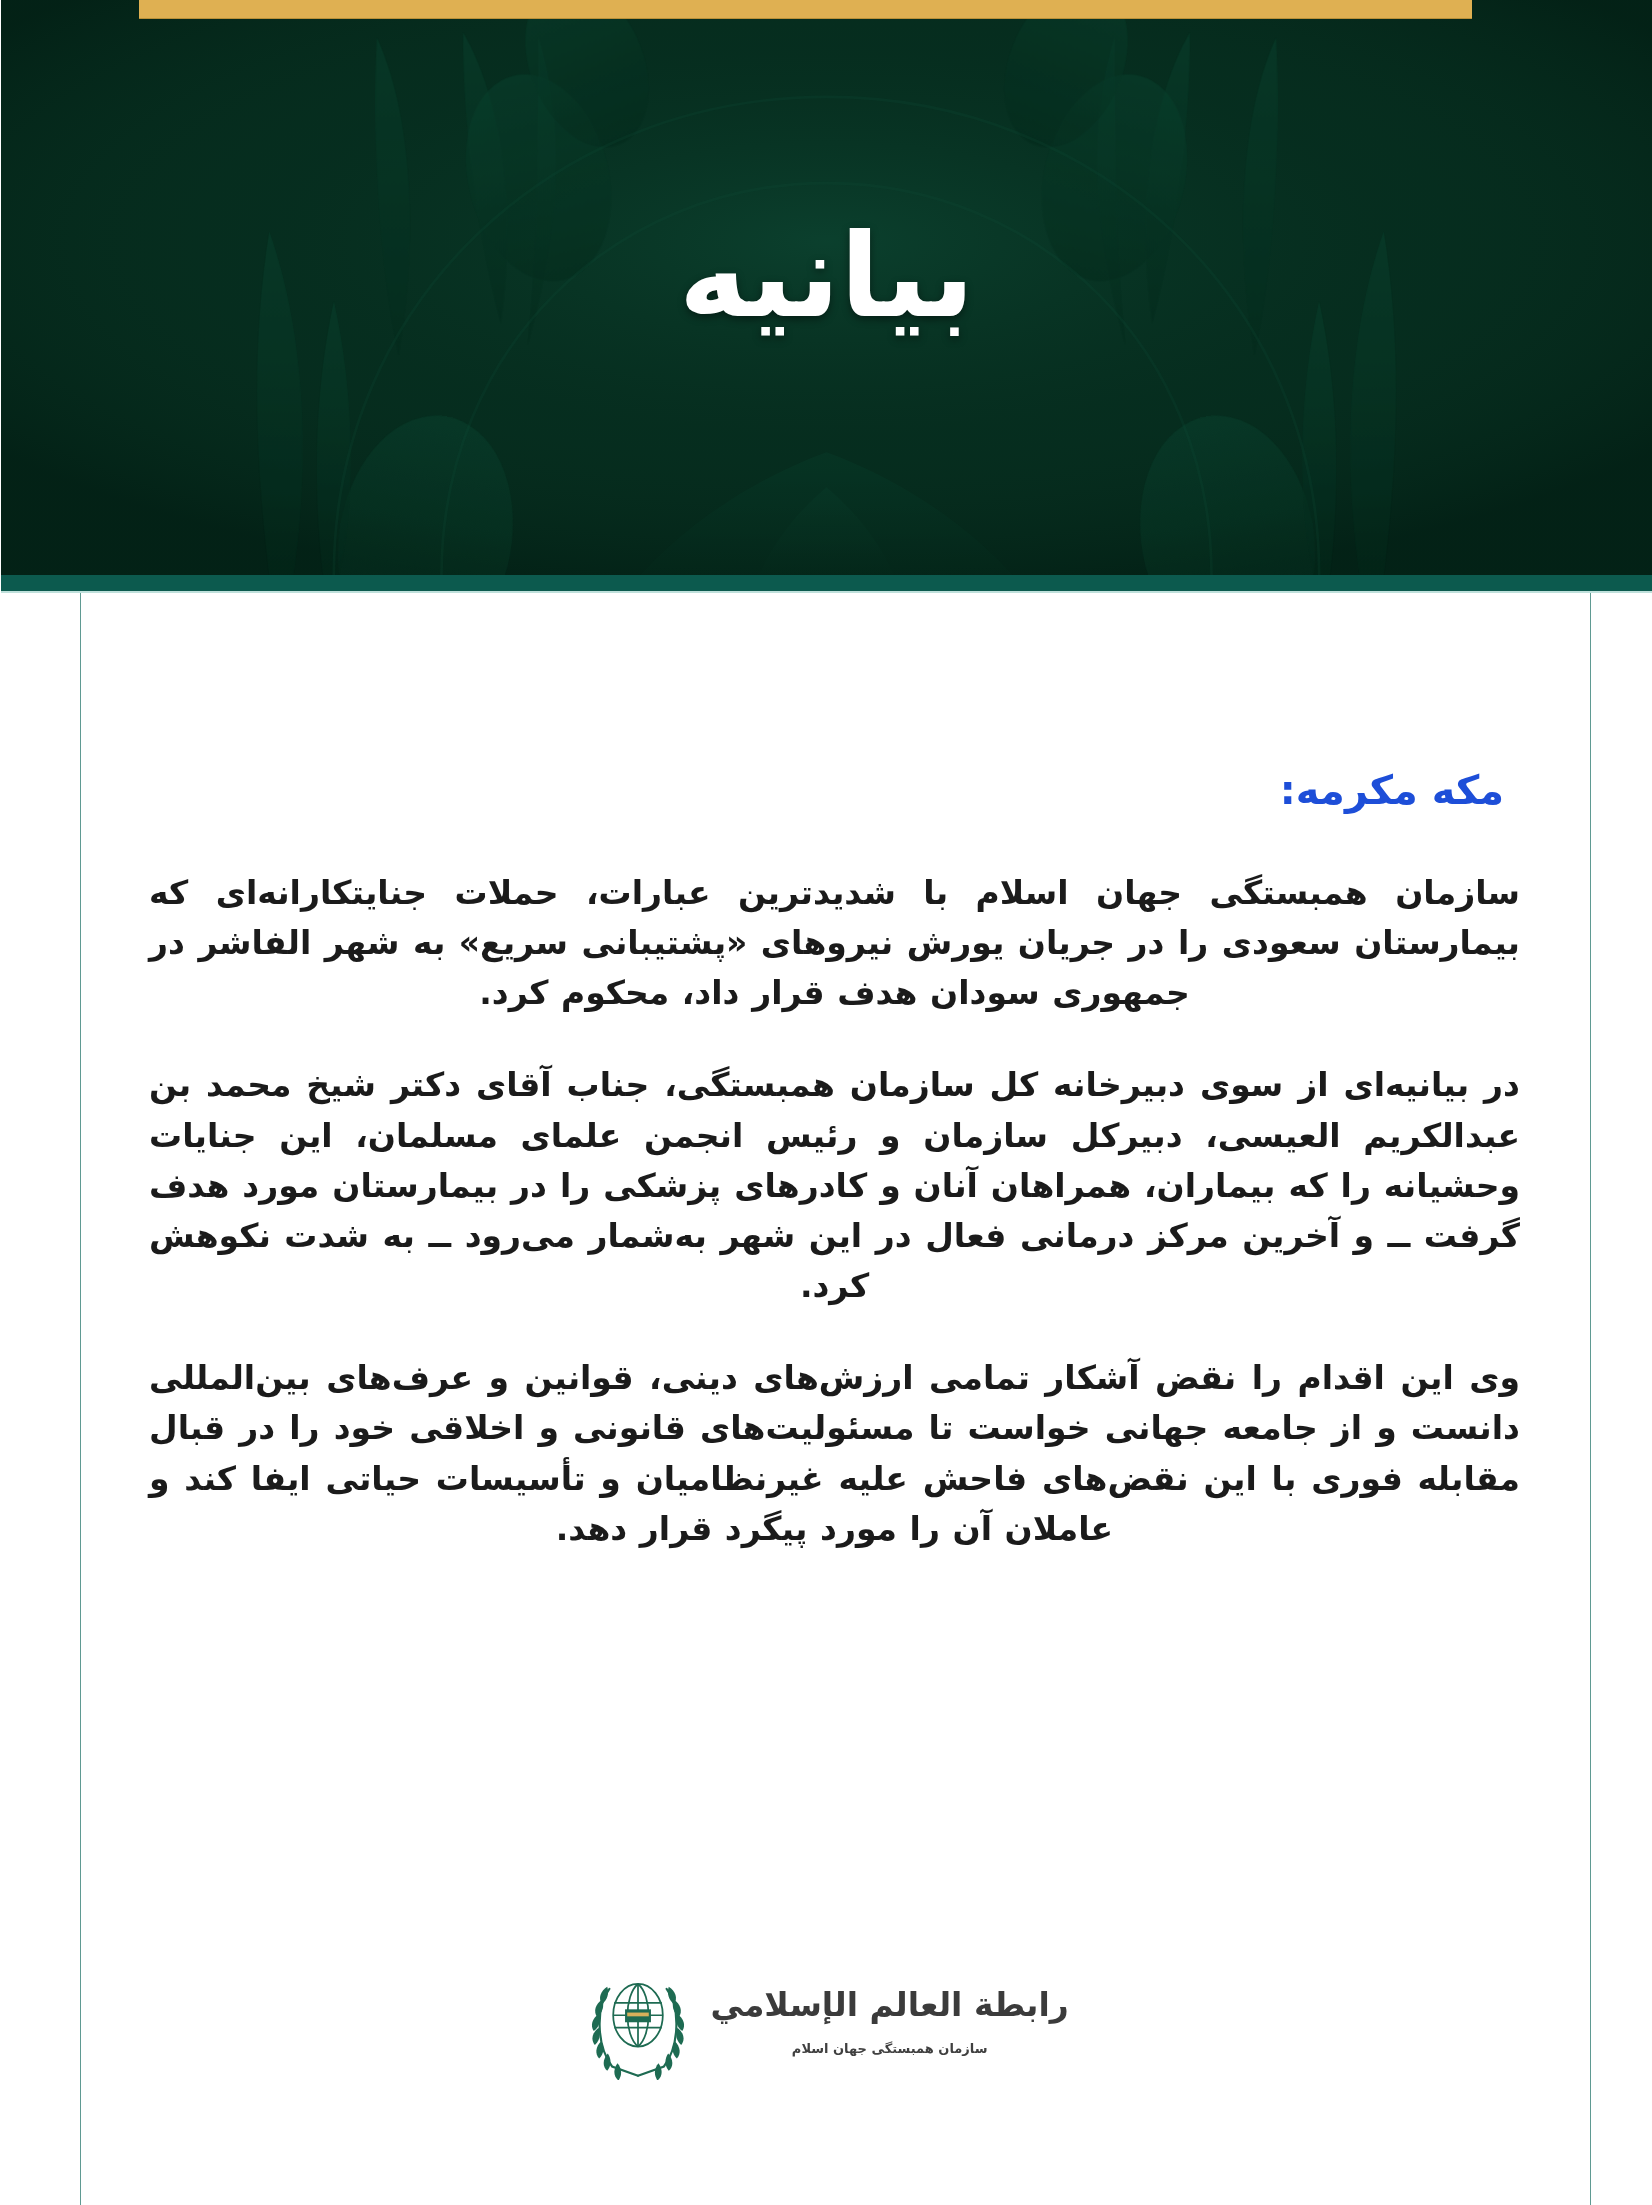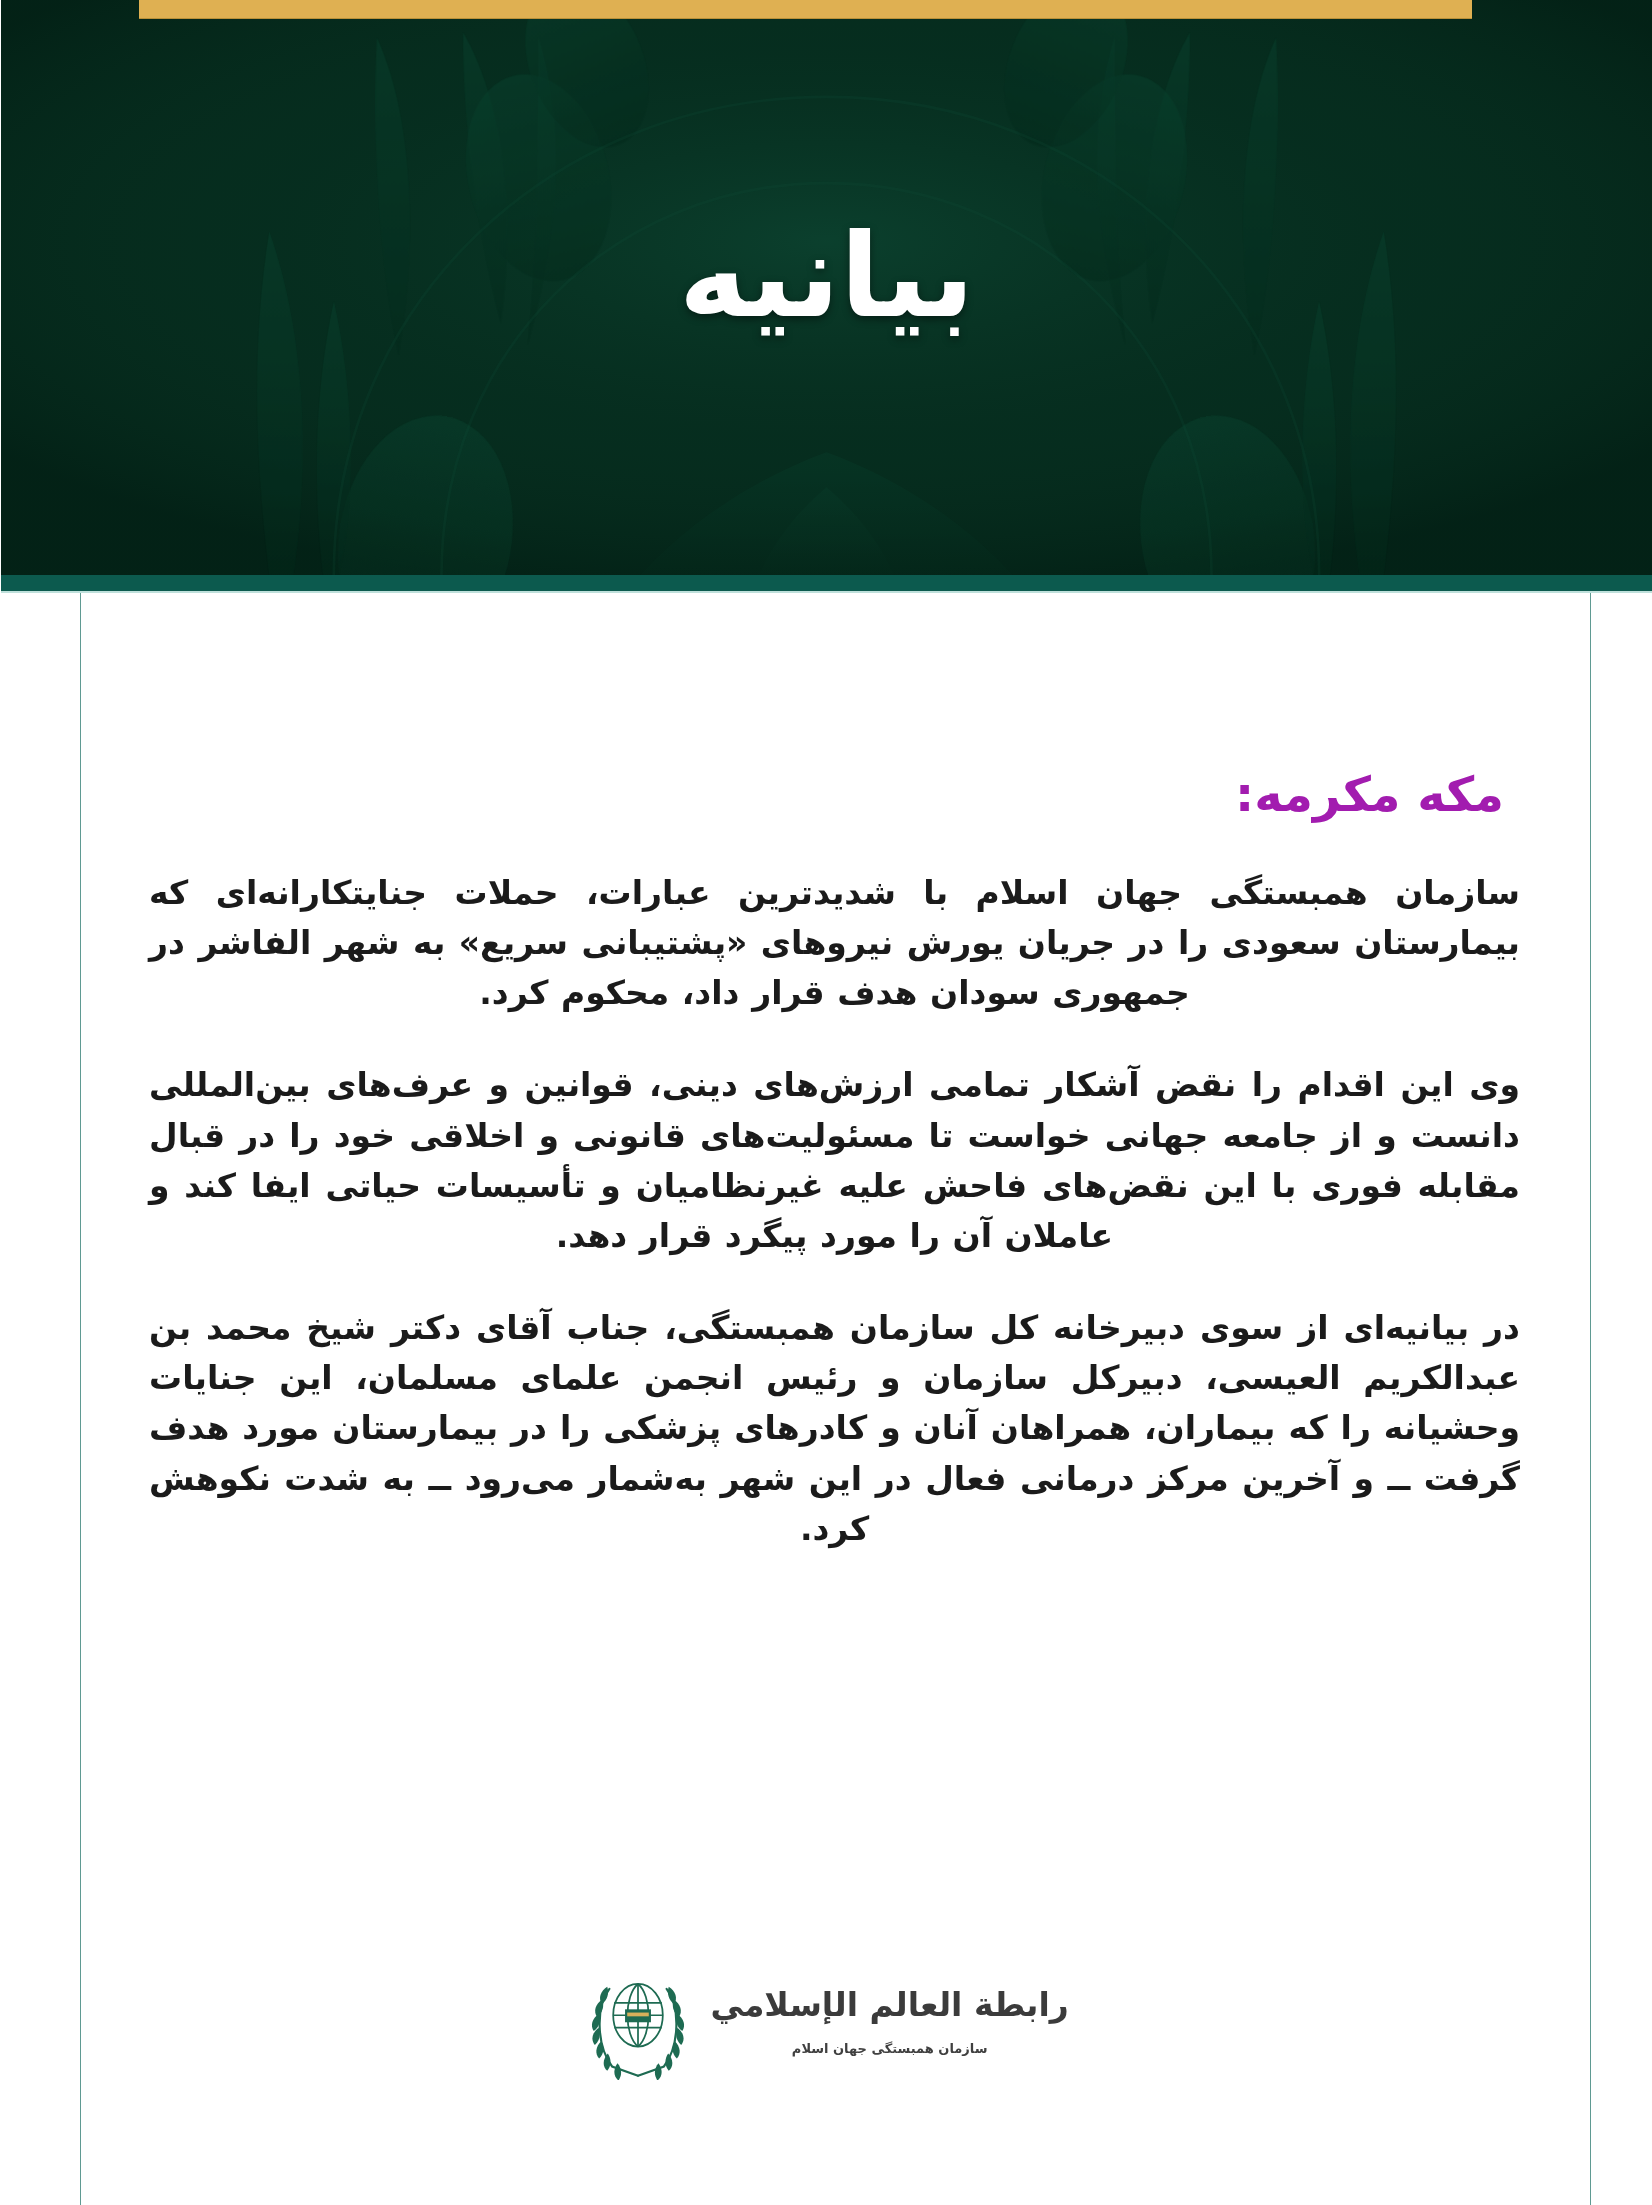--- a/index.html
+++ b/index.html
@@ -115,23 +115,23 @@
     padding: 0;
     direction: rtl;
     text-align: right;
     z-index: 3;
   }
 
   .salutation {
     position: absolute;
     top: 173px;
     right: 86px;
-    font-size: 48px;
-    font-weight: 700;
-    color: #a21caf;
+    font-size: 40px;
+    font-weight: 700;
+    color: #1d4ed8;
     line-height: 1.2;
     white-space: nowrap;
   }
 
   .paragraphs {
     position: absolute;
     top: 275px;
     right: 70px;
     left: 68px;
   }
@@ -250,22 +250,22 @@
 
   <div class="rule-left"></div>
   <div class="rule-right"></div>
 
   <div class="content">
 
     <div class="salutation">مکه مکرمه:</div>
 
     <div class="paragraphs">
       <p class="para">سازمان همبستگی جهان اسلام با شدیدترین عبارات، حملات جنایتکارانه‌ای که بیمارستان سعودی را در جریان یورش نیروهای «پشتیبانی سریع» به شهر الفاشر در جمهوری سودان هدف قرار داد، محکوم کرد.</p>
+      <p class="para">در بیانیه‌ای از سوی دبیرخانه کل سازمان همبستگی، جناب آقای دکتر شیخ محمد بن عبدالکریم العیسی، دبیرکل سازمان و رئیس انجمن علمای مسلمان، این جنایات وحشیانه را که بیماران، همراهان آنان و کادرهای پزشکی را در بیمارستان مورد هدف گرفت ــ و آخرین مرکز درمانی فعال در این شهر به‌شمار می‌رود ــ به شدت نکوهش کرد.</p>
       <p class="para">وی این اقدام را نقض آشکار تمامی ارزش‌های دینی، قوانین و عرف‌های بین‌المللی دانست و از جامعه جهانی خواست تا مسئولیت‌های قانونی و اخلاقی خود را در قبال مقابله فوری با این نقض‌های فاحش علیه غیرنظامیان و تأسیسات حیاتی ایفا کند و عاملان آن را مورد پیگرد قرار دهد.</p>
-      <p class="para">در بیانیه‌ای از سوی دبیرخانه کل سازمان همبستگی، جناب آقای دکتر شیخ محمد بن عبدالکریم العیسی، دبیرکل سازمان و رئیس انجمن علمای مسلمان، این جنایات وحشیانه را که بیماران، همراهان آنان و کادرهای پزشکی را در بیمارستان مورد هدف گرفت ــ و آخرین مرکز درمانی فعال در این شهر به‌شمار می‌رود ــ به شدت نکوهش کرد.</p>
     </div>
   </div>
 
   <div class="footer-logo">
 
     <div class="logo-wordmark">
       <div class="logo-arabic">رابطة العالم الإسلامي</div>
       <div class="logo-persian">سازمان همبستگی جهان اسلام</div>
     </div>
 

